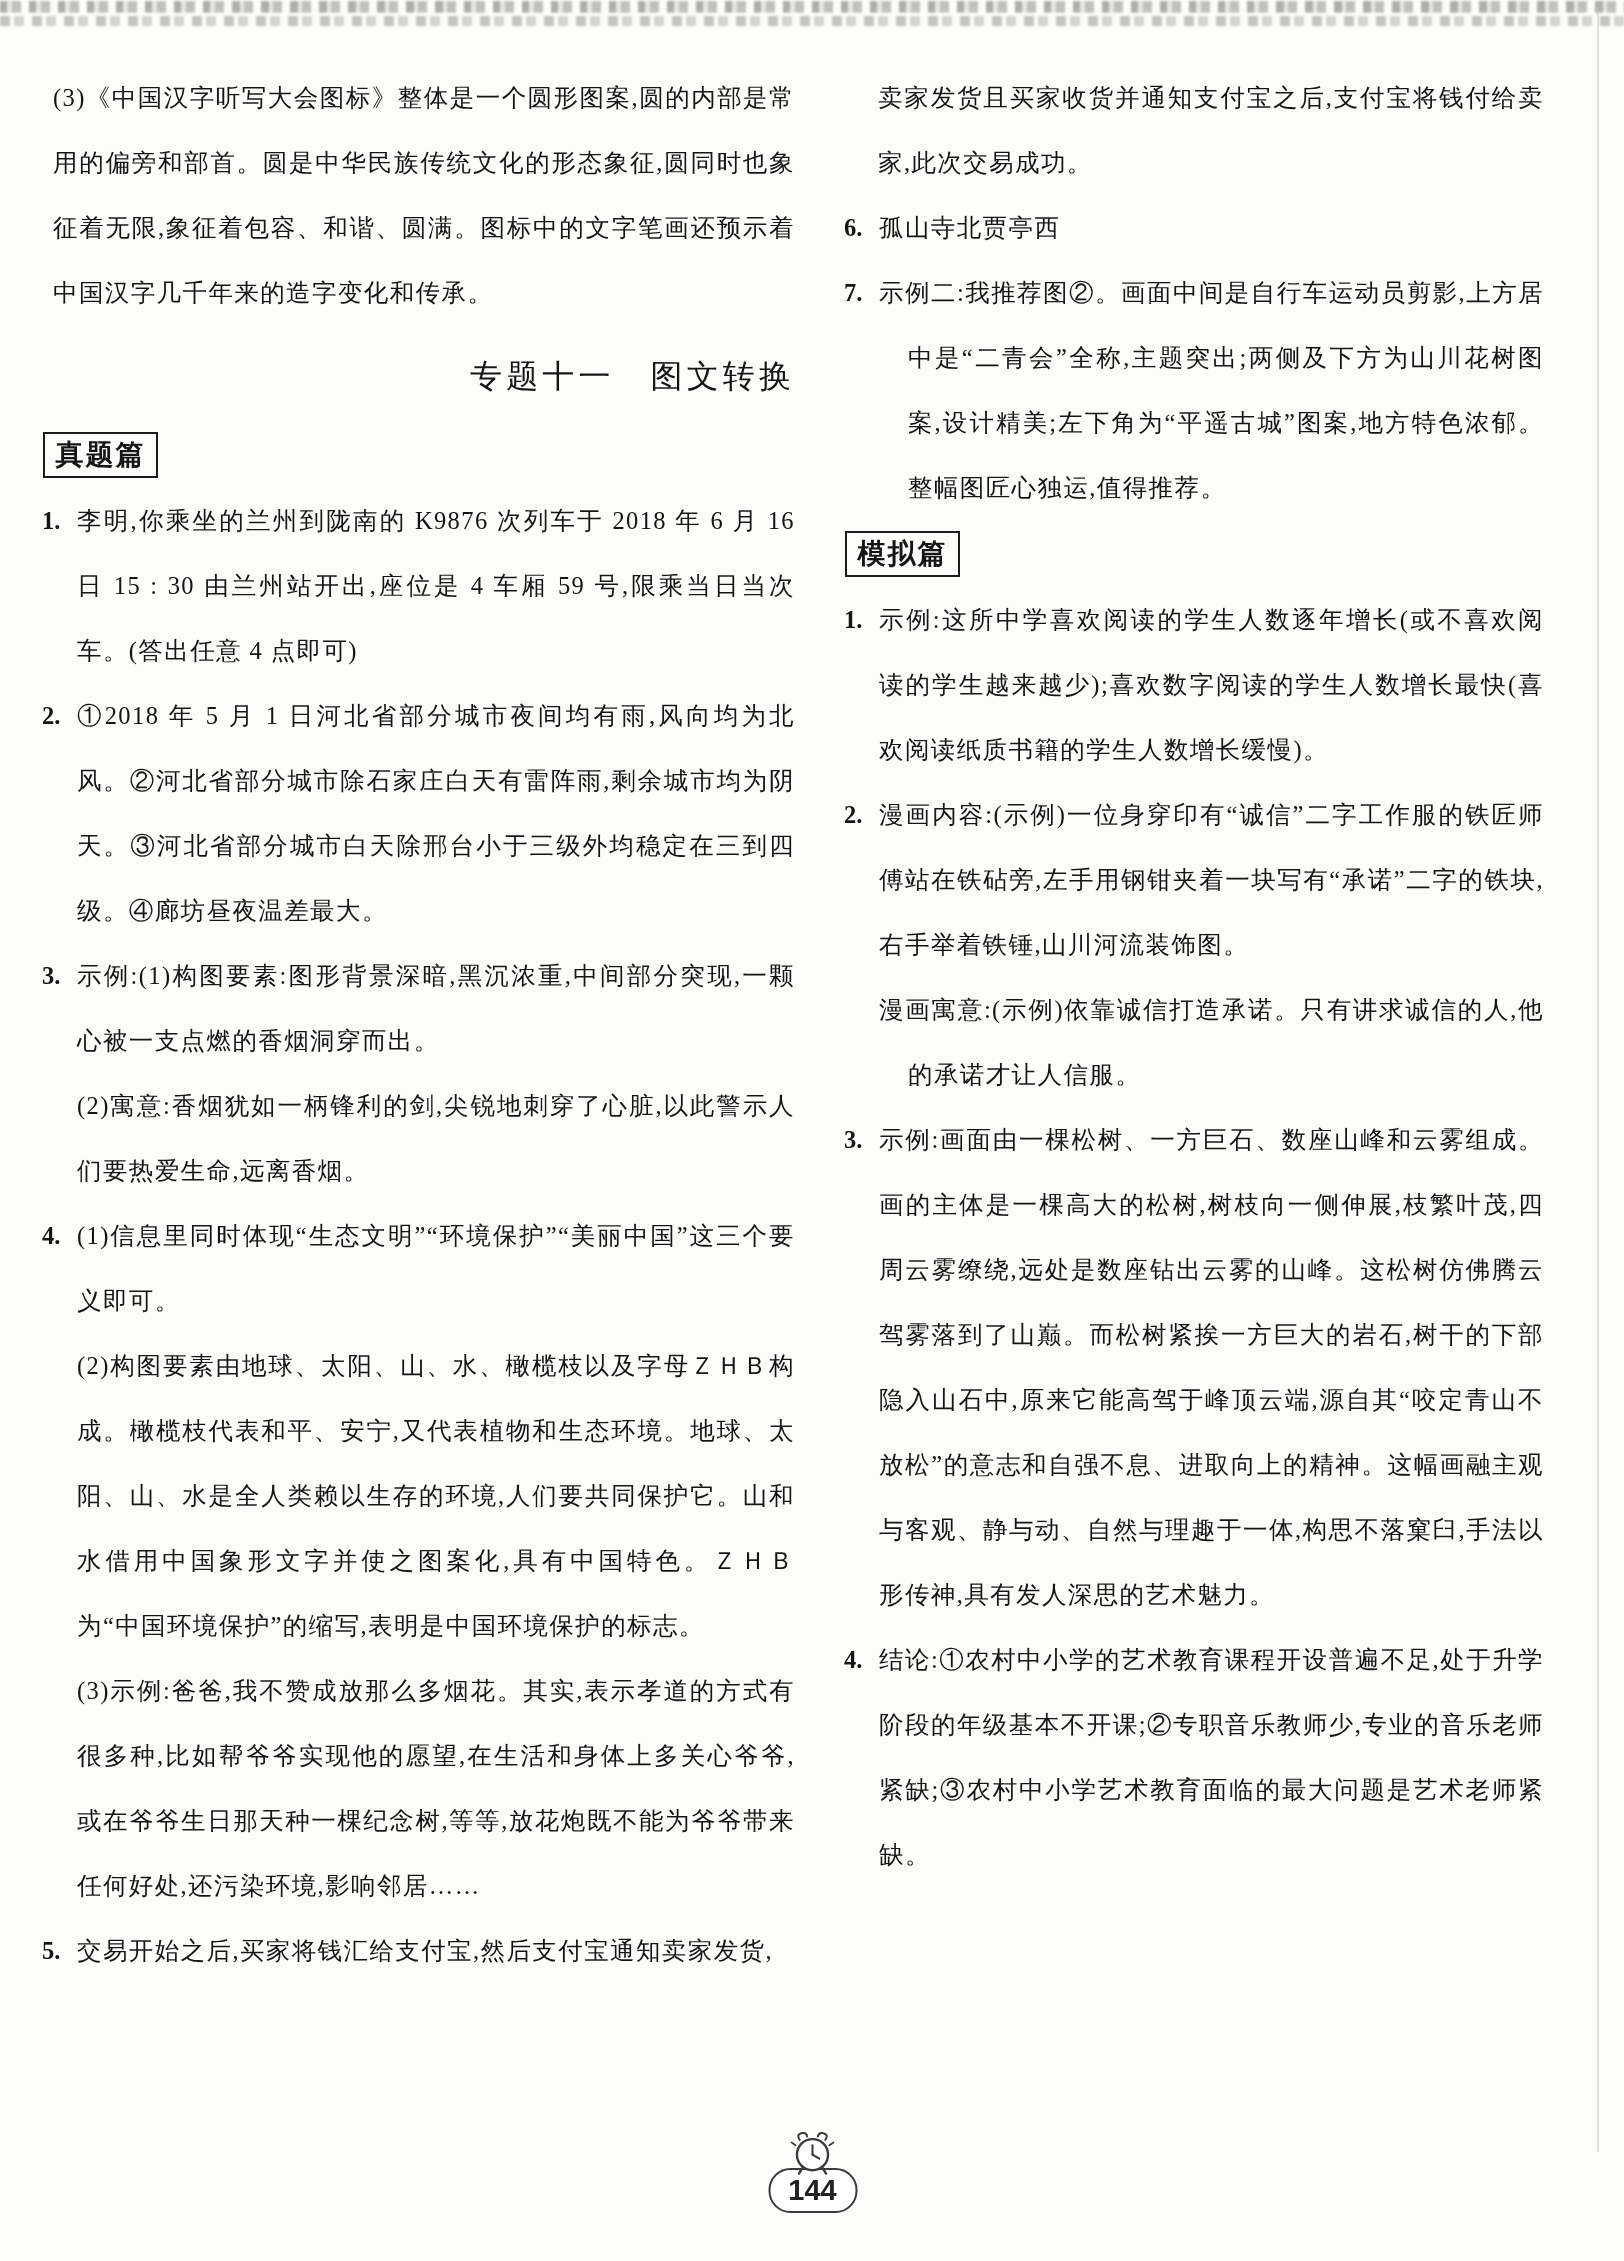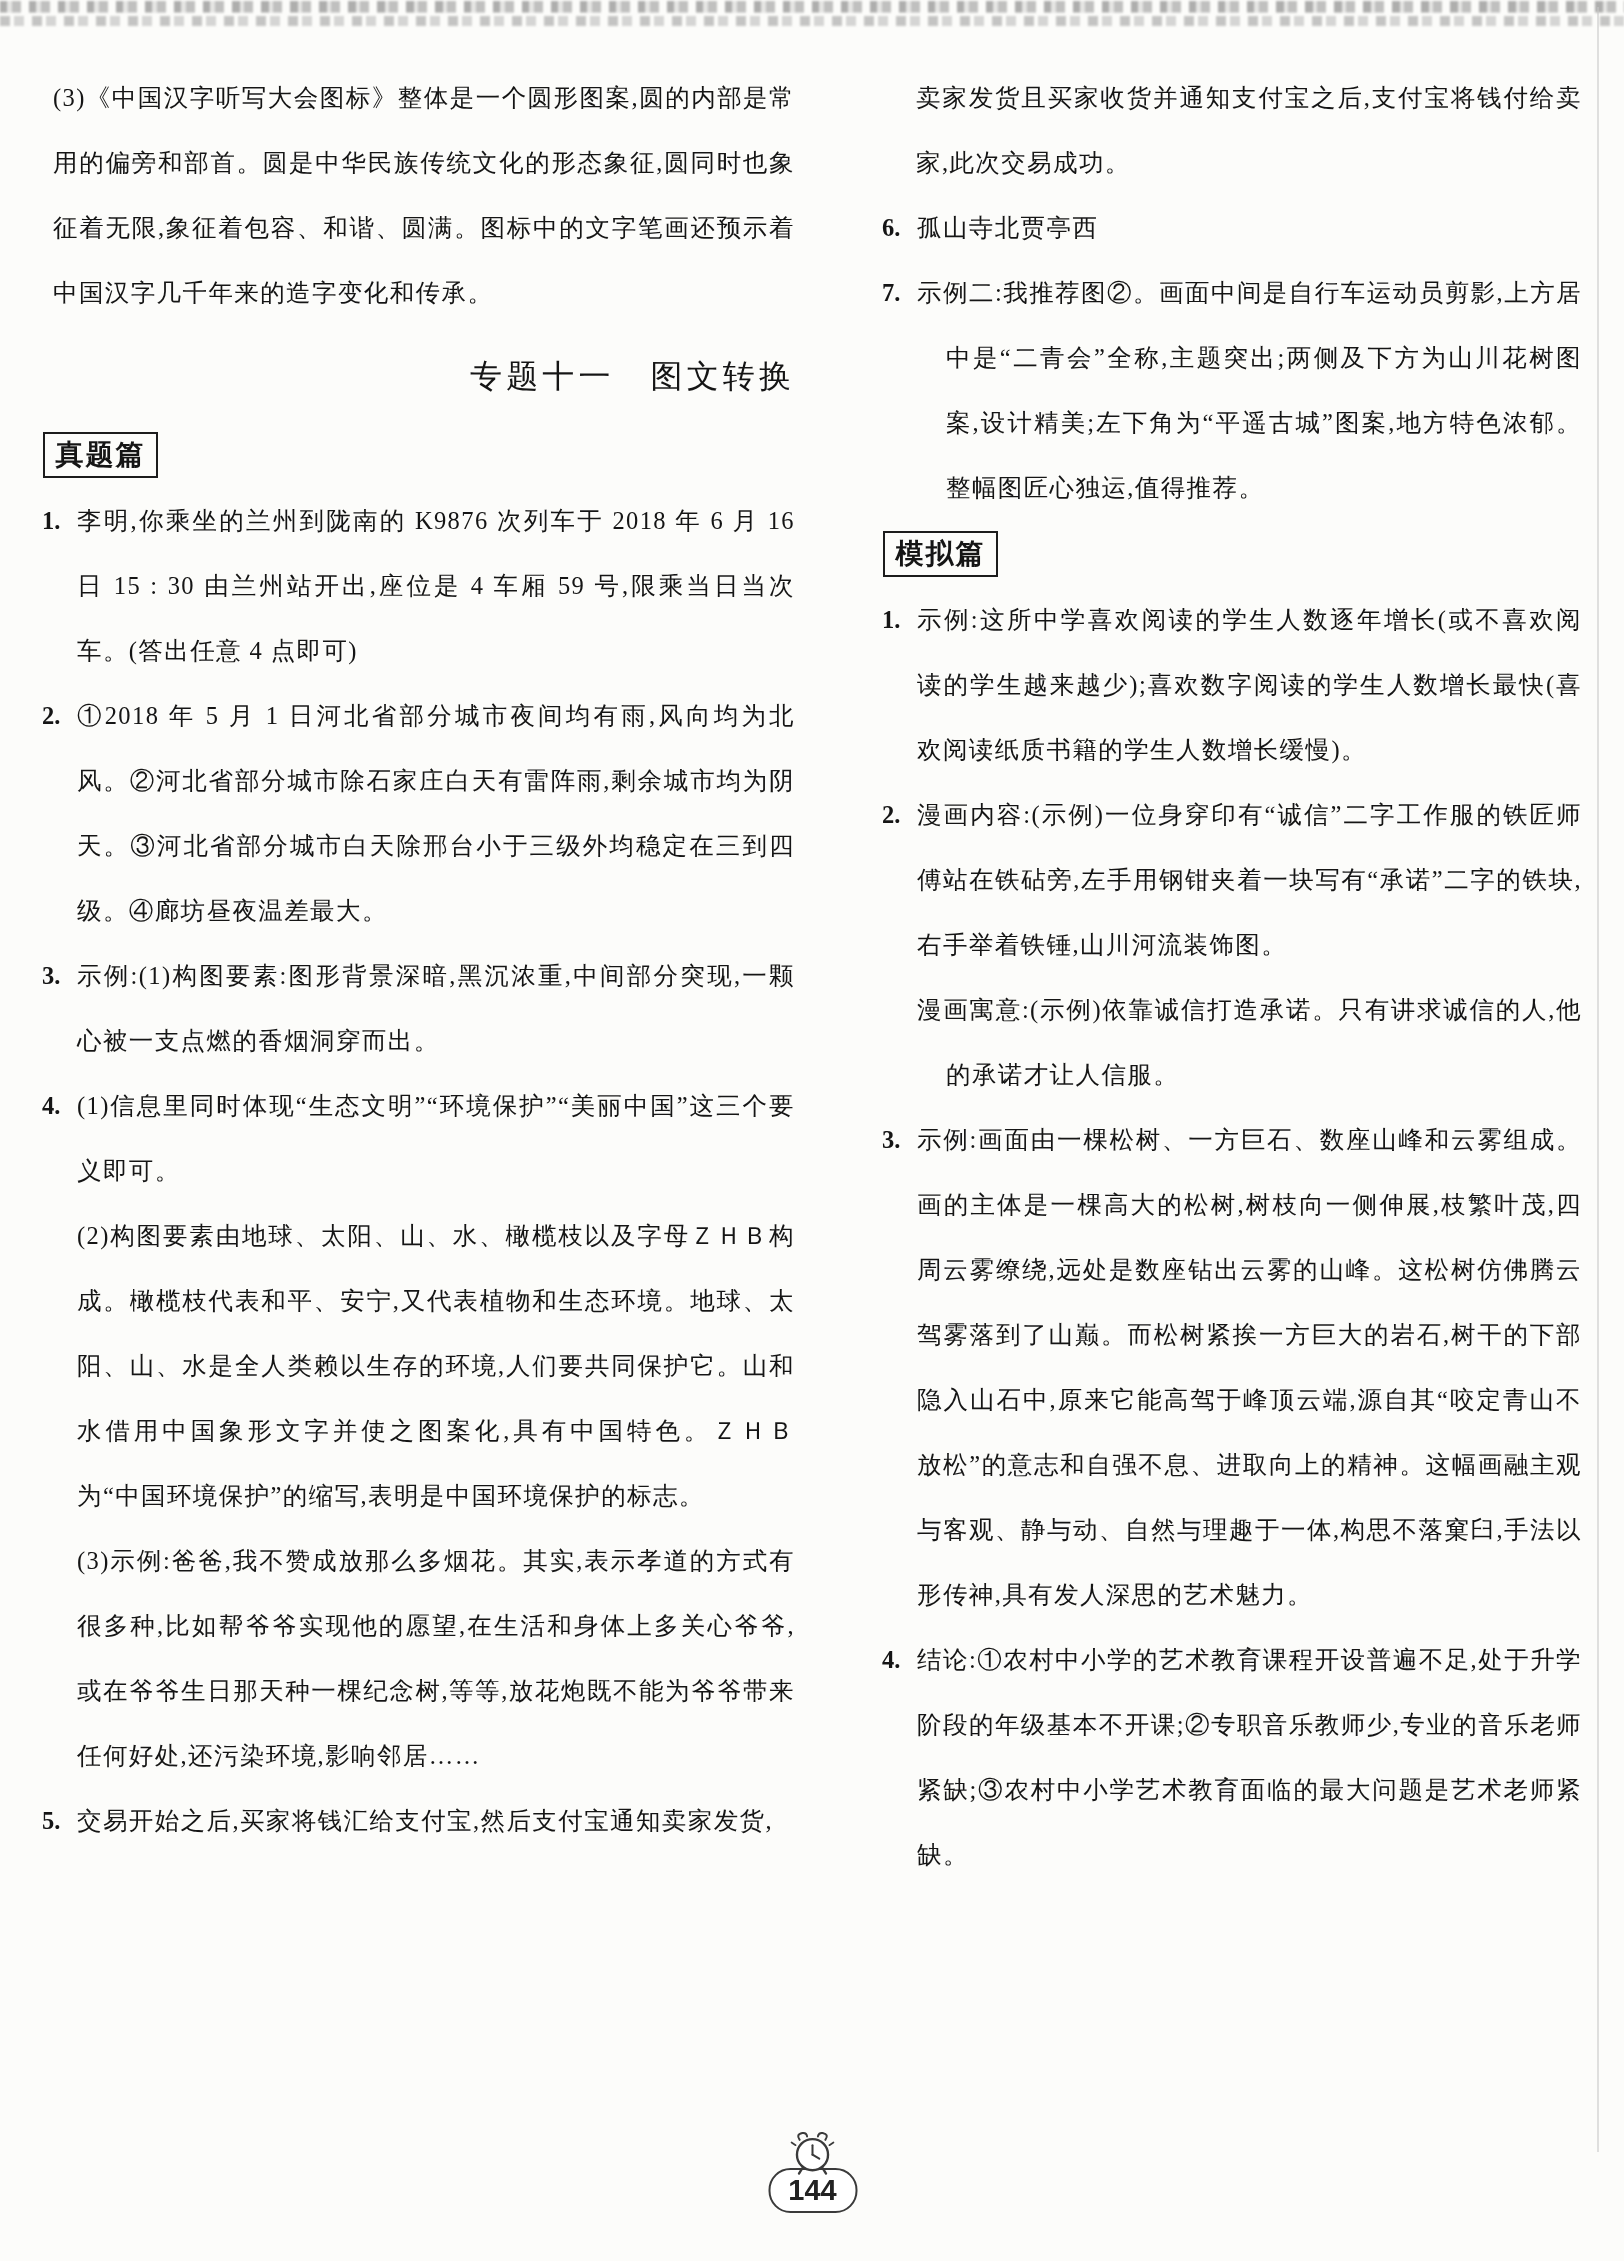--- a/index.html
+++ b/index.html
@@ -23,21 +23,21 @@
     background-position:0 0.7px, 0 16.3px;
     background-repeat:repeat-x;
     filter:blur(0.8px);
   }
   .scan-line {
     position:absolute; right:26px; top:6.8px; bottom:109px; width:2px;
     background:#c7c7c7; opacity:.55;
   }
   .columns {
     position:absolute; top:65px; left:42px;
-    display:flex; gap:87px;
+    display:flex; gap:49px;
   }
   .col { font-size:24.5px; line-height:65px; text-align:justify; letter-spacing:1.4px; }
   .col-left  { width:753px; }
   .col-right { width:700px; }
 
   .carry-left  { padding-left:11px; }
   .carry-right { padding-left:34px; }
 
   .section-title {
     text-align:right; font-weight:normal; font-size:32px;
@@ -100,20 +100,21 @@
       </div>
 
       <div class="item">
         <span class="num">2.</span>
         <p>①2018 年 5 月 1 日河北省部分城市夜间均有雨,风向均为北风。②河北省部分城市除石家庄白天有雷阵雨,剩余城市均为阴天。③河北省部分城市白天除邢台小于三级外均稳定在三到四级。④廊坊昼夜温差最大。</p>
       </div>
 
       <div class="item">
         <span class="num">3.</span>
         <p>示例:(1)构图要素:图形背景深暗,黑沉浓重,中间部分突现,一颗心被一支点燃的香烟洞穿而出。</p>
+        <p>(2)寓意:香烟犹如一柄锋利的剑,尖锐地刺穿了心脏,以此警示人们要热爱生命,远离香烟。</p>
       </div>
 
       <div class="item">
         <span class="num">4.</span>
         <p>(1)信息里同时体现“生态文明”“环境保护”“美丽中国”这三个要义即可。</p>
         <p>(2)构图要素由地球、太阳、山、水、橄榄枝以及字母ＺＨＢ构成。橄榄枝代表和平、安宁,又代表植物和生态环境。地球、太阳、山、水是全人类赖以生存的环境,人们要共同保护它。山和水借用中国象形文字并使之图案化,具有中国特色。ＺＨＢ为“中国环境保护”的缩写,表明是中国环境保护的标志。</p>
         <p>(3)示例:爸爸,我不赞成放那么多烟花。其实,表示孝道的方式有很多种,比如帮爷爷实现他的愿望,在生活和身体上多关心爷爷,或在爷爷生日那天种一棵纪念树,等等,放花炮既不能为爷爷带来任何好处,还污染环境,影响邻居……</p>
       </div>
 
       <div class="item">

